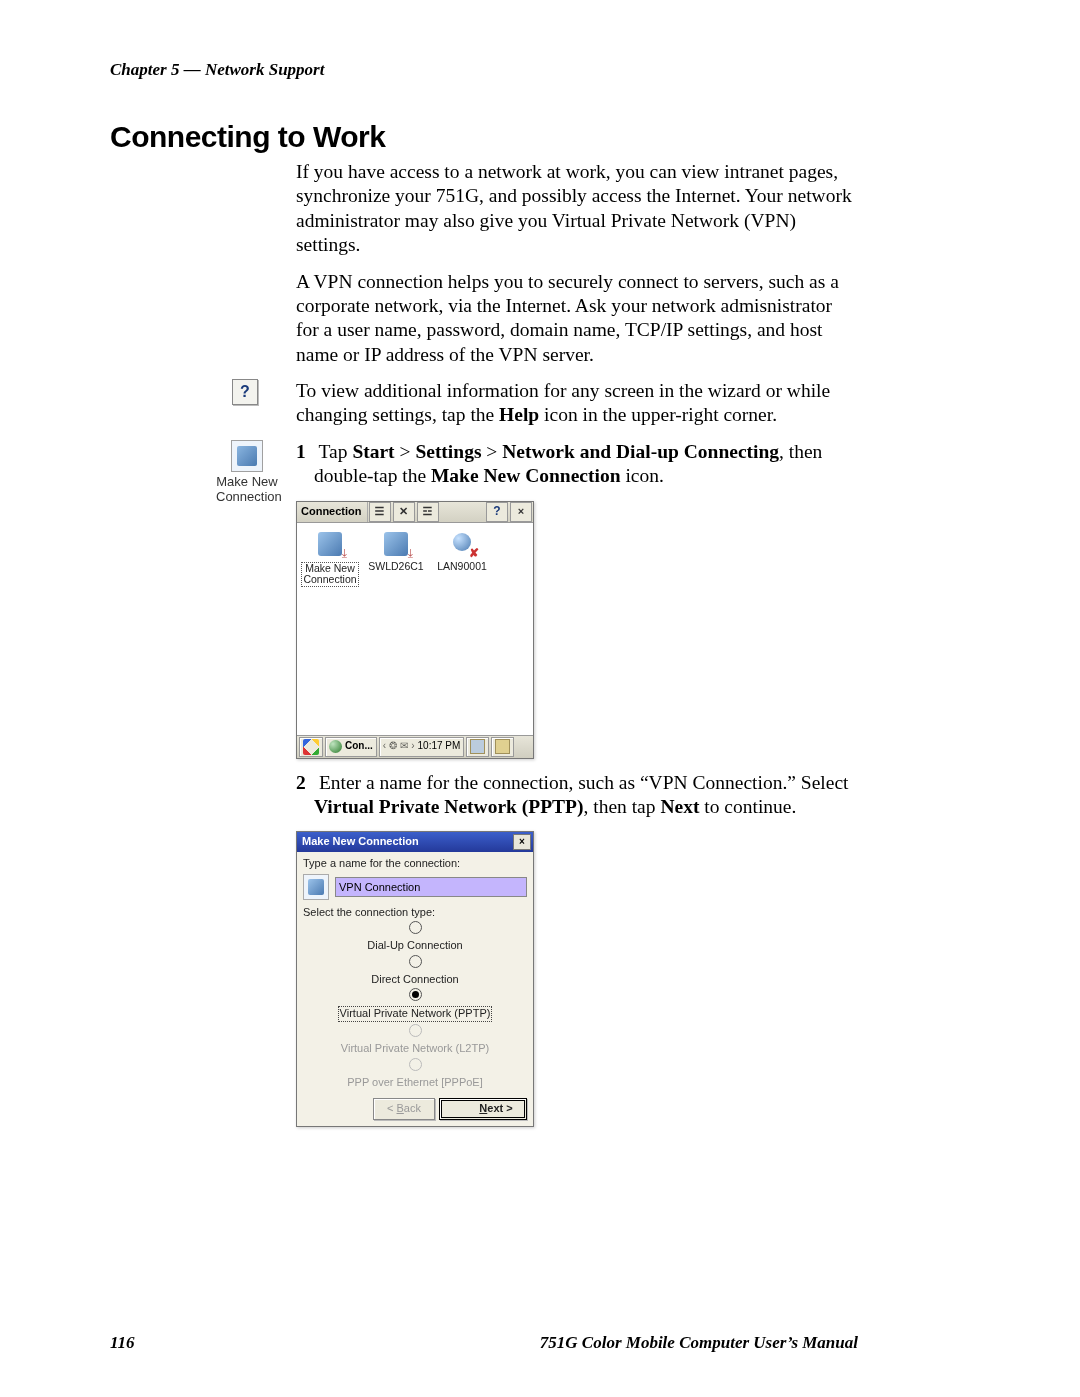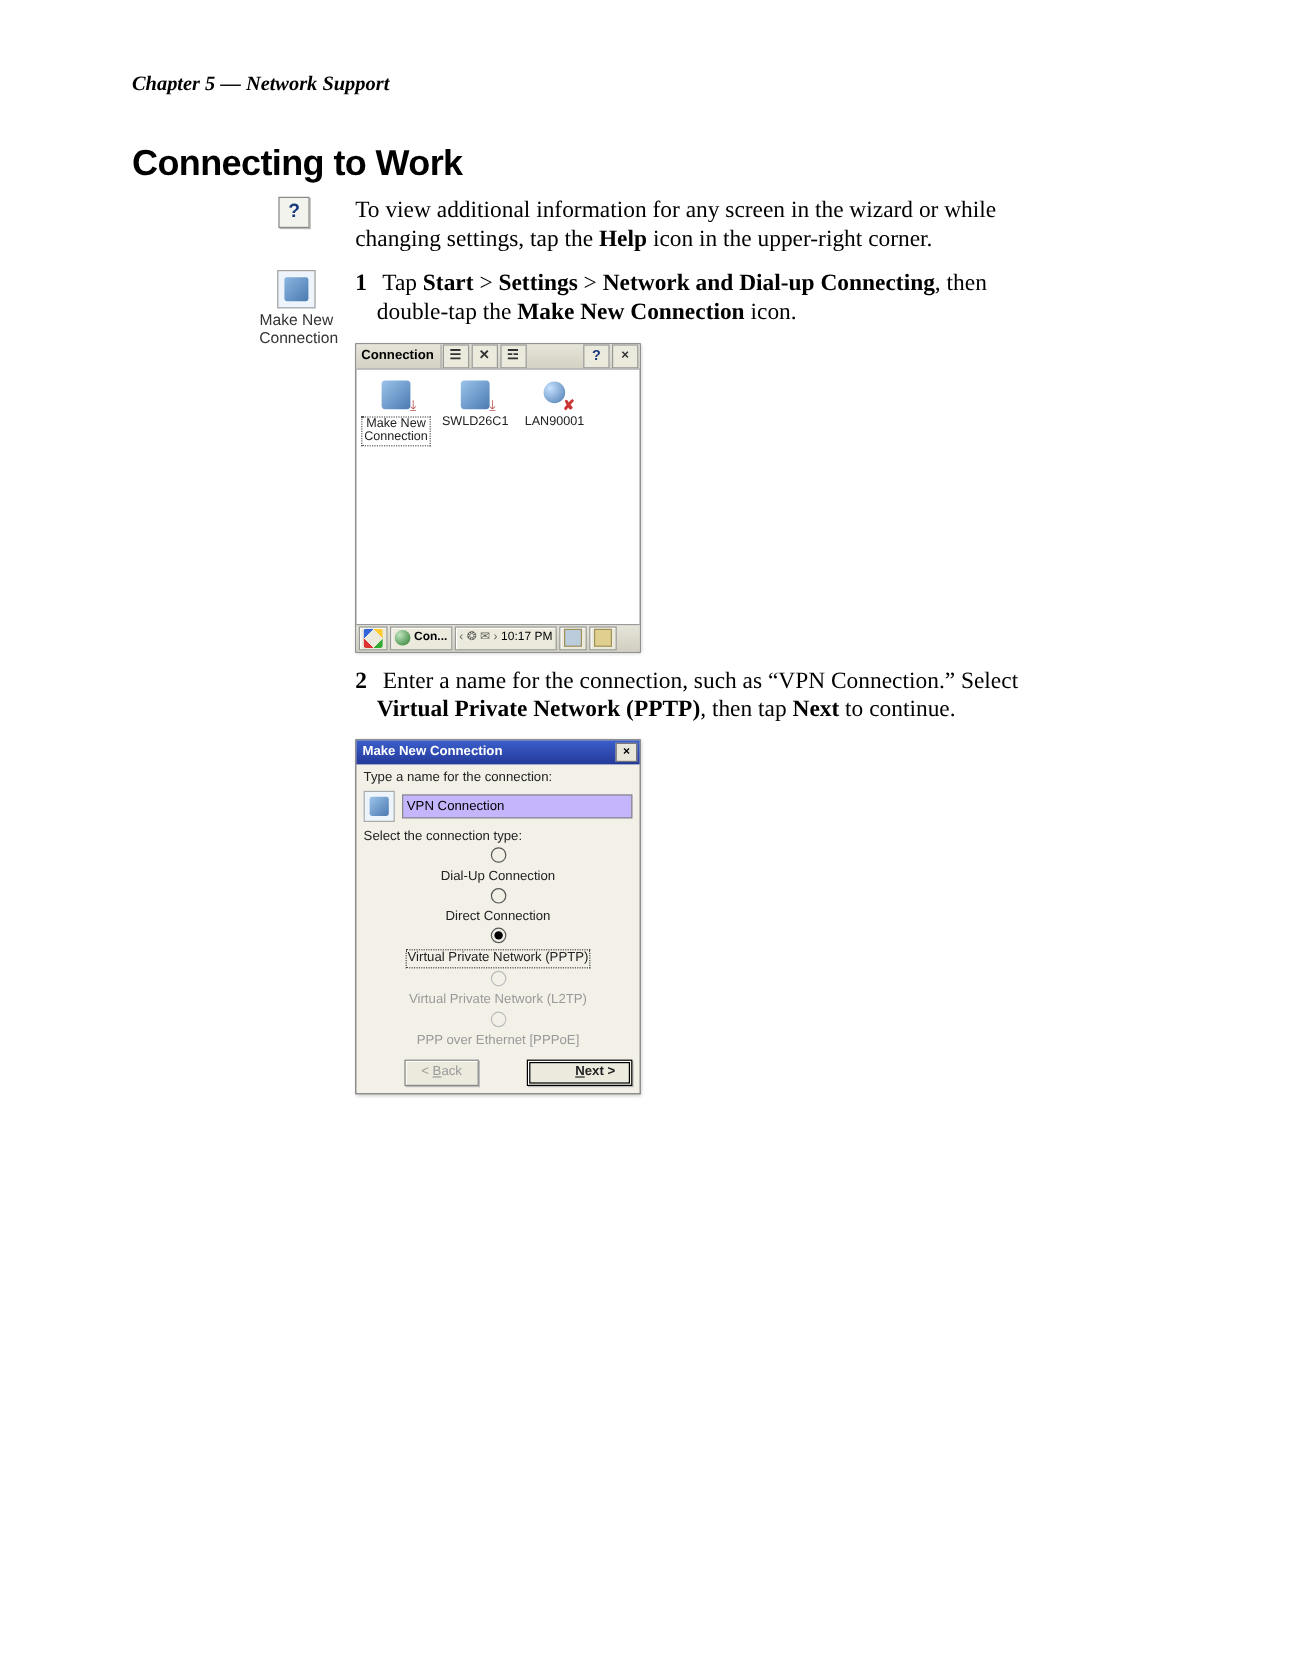--- a/index.html
+++ b/index.html
@@ -336,21 +336,20 @@
   }
   .wbtn {
     min-width: 60px;
     height: 20px;
     border: 1px solid #888;
     background: #eceadd;
     font-size: 11px;
     text-align: center;
     line-height: 18px;
     box-shadow: 1px 1px 0 #bbb, inset 1px 1px 0 #fff;
-    margin-left: 36px;
   }
   .wbtn.dis { color: #999; }
   .wbtn.def { border: 1px solid #000; outline: 1px solid #000; outline-offset: -3px; font-weight: bold; padding-left: 26px; }
   .u { text-decoration: underline; }
 
   .footer {
     position: absolute;
     bottom: 44px;
     left: 110px;
     right: 110px;
@@ -364,20 +363,22 @@
 </head>
 <body>
 
 <div class="page">
 
   <div class="chapter">Chapter 5 — Network Support</div>
 
   <div class="heading">Connecting to Work</div>
 
   <div class="body-col">
+    <p>If you have access to a network at work, you can view intranet pages, synchronize your 751G, and possibly access the Internet. Your network administrator may also give you Virtual Private Network (VPN) settings.</p>
+    <p>A VPN connection helps you to securely connect to servers, such as a corporate network, via the Internet. Ask your network admisnistrator for a user name, password, domain name, TCP/IP settings, and host name or IP address of the VPN server.</p>
 
     <div class="row">
       <div class="side-icon">?</div>
       <p>
         <span>To view additional information for any screen in the wizard or while changing settings, tap the </span><strong>Help</strong><span> icon in the upper-right corner.</span>
       </p>
     </div>
 
     <div class="row">
       <div class="side-fig">
@@ -482,13 +483,17 @@
           </div>
           <div class="wbtn def">
             <span class="u">N</span><span>ext &gt;</span>
           </div>
         </div>
       </div>
     </div>
 
   </div>
 
+  <div class="footer">
+    <span>116</span>
+    <span>751G Color Mobile Computer User’s Manual</span>
+  </div>
 </div>
 
 </body></html>

